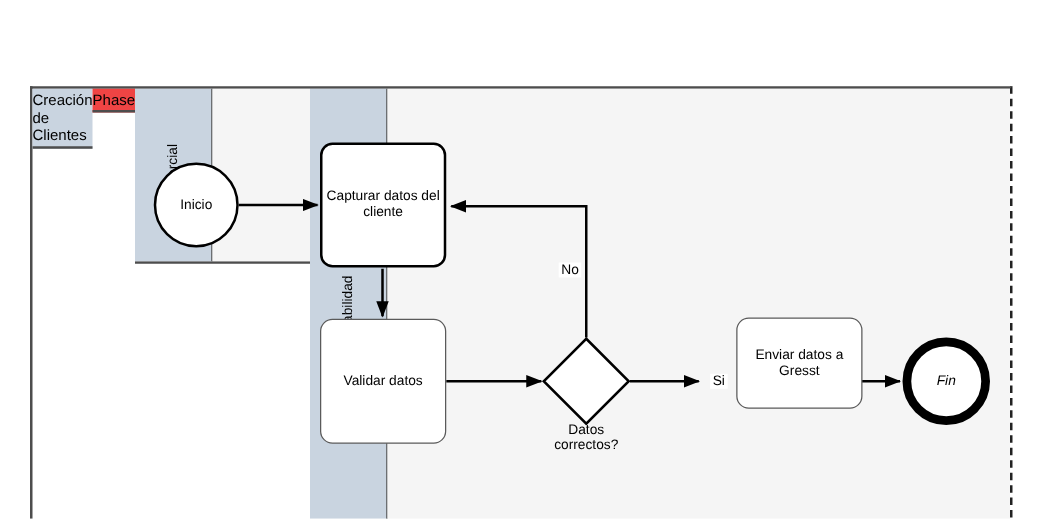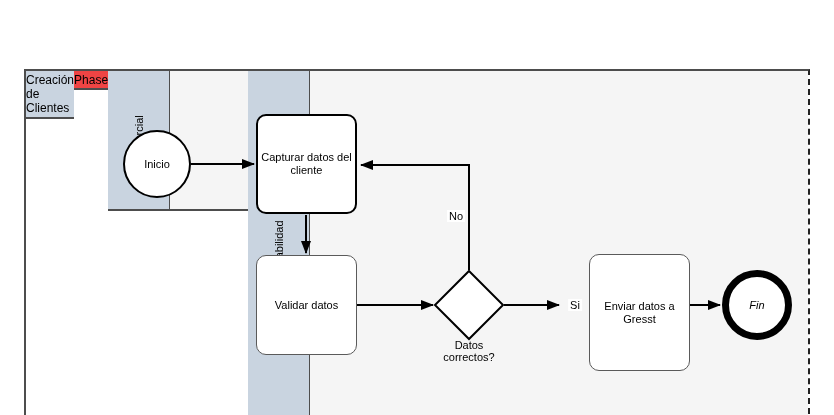--- a/index.html
+++ b/index.html
@@ -62,21 +62,21 @@
   .node{
     position:absolute;display:flex;align-items:center;justify-content:center;
     text-align:center;background:var(--node-fill);font-size:11px;line-height:13px;
   }
   .event{border-radius:50%;}
   .task{border-radius:10px;}
   .n-start{left:123px;top:130px;width:68px;height:68px;border:2px solid var(--stroke);}
   .n-capture{left:256px;top:114px;width:101px;height:100px;border:2px solid var(--stroke);}
   .n-capture .node-label{width:98px;}
   .n-validate{left:256px;top:255px;width:101px;height:100px;border:1.5px solid var(--border-gray);align-items:center;}
-  .n-send{left:589px;top:254px;width:101px;height:117px;border:1.5px solid var(--border-gray);}
+  .n-send{left:589px;top:254px;width:101px;height:73px;border:1.5px solid var(--border-gray);}
   .n-send .node-label{width:90px;}
   .n-end{left:722px;top:270px;width:70px;height:70px;border:7px solid var(--stroke);font-style:italic;}
   .edge-label{
     position:absolute;transform:translate(-50%,-50%);
     background:#fff;padding:0 2px;font-size:11px;line-height:12px;
   }
   .lbl-no{left:413px;top:216px;margin-left:43px;}
   .lbl-si{left:531px;top:305px;margin-left:44px;}
   .gw-label{
     position:absolute;left:469px;top:351px;transform:translate(-50%,-50%);

